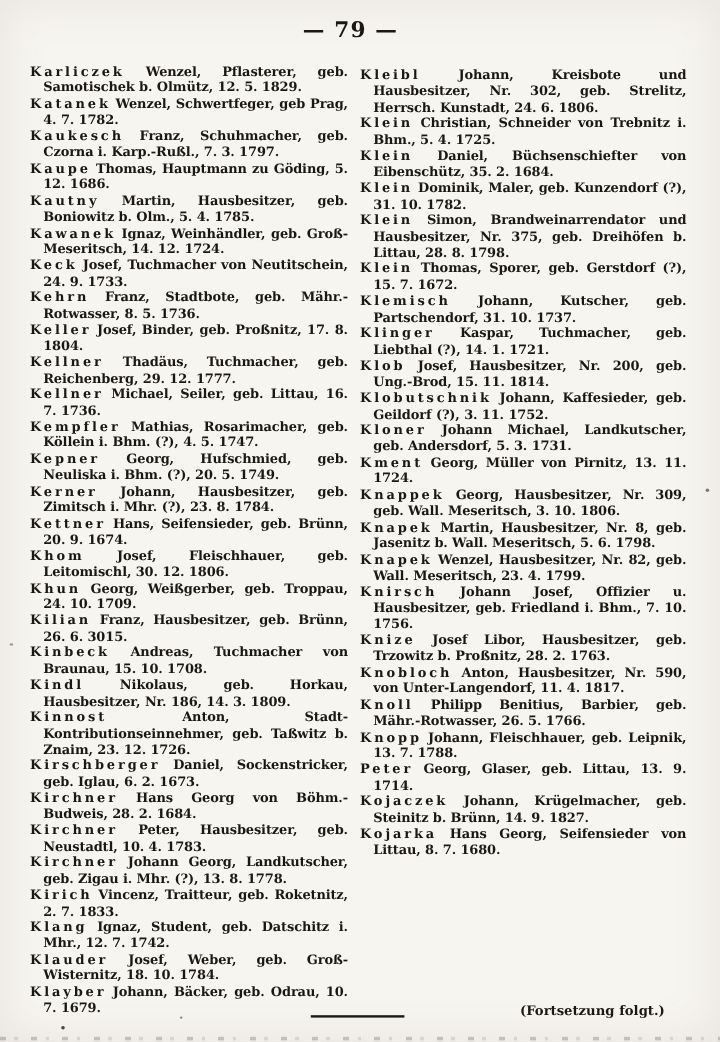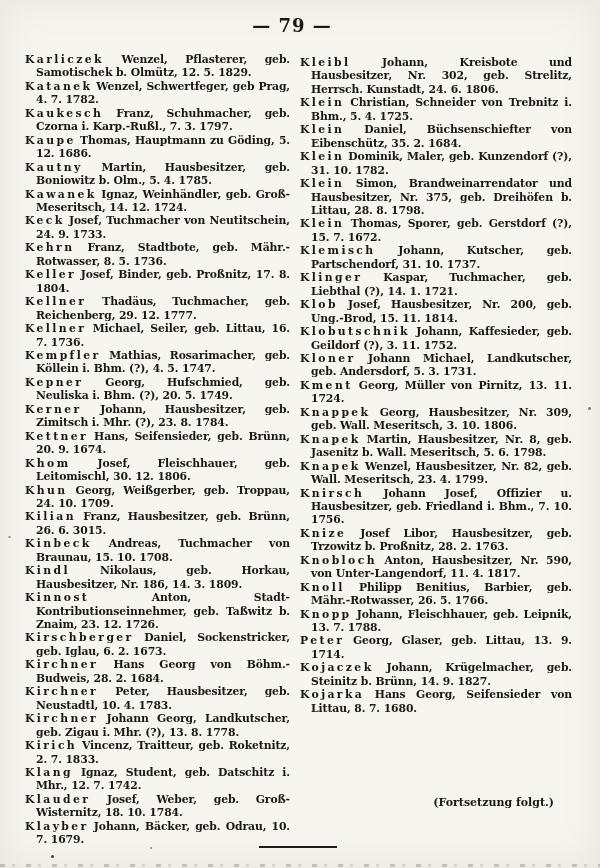--- a/index.html
+++ b/index.html
@@ -33,21 +33,21 @@
     padding-left:11px;
     text-indent:-11px;
     letter-spacing:-0.1px;
   }
   .surname{letter-spacing:2.4px;}
   .end-rule{
     position:absolute;left:259px;top:846px;
     width:78px;height:2px;background:#1c1a17;
   }
   .footer-note{
-    position:absolute;top:796px;right:46px;
+    position:absolute;top:836px;right:46px;
     font-size:11px;font-weight:700;
   }
   .noise-strip{
     position:absolute;left:0;bottom:1px;width:100%;height:3px;
     background:repeating-linear-gradient(90deg,
       rgba(60,55,48,.55) 0 5px, transparent 5px 12px,
       rgba(60,55,48,.3) 12px 15px, transparent 15px 26px);
     opacity:.45;
   }
   .speck{position:absolute;background:#4a443c;border-radius:50%;}

